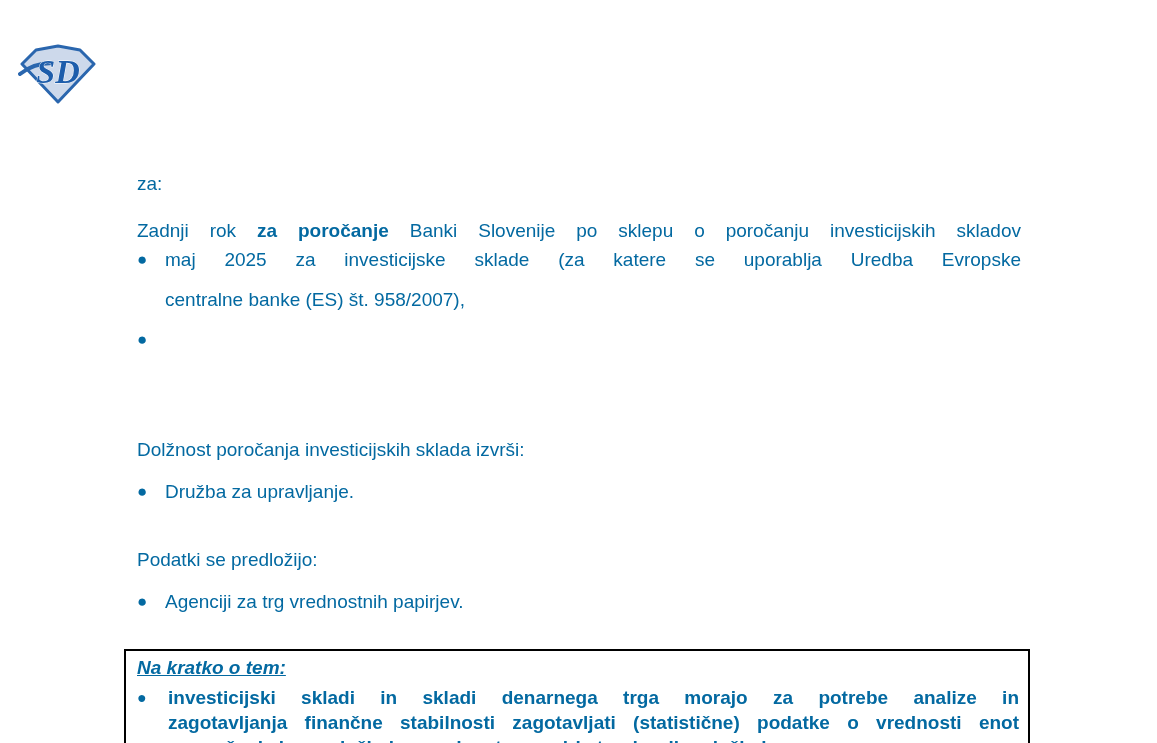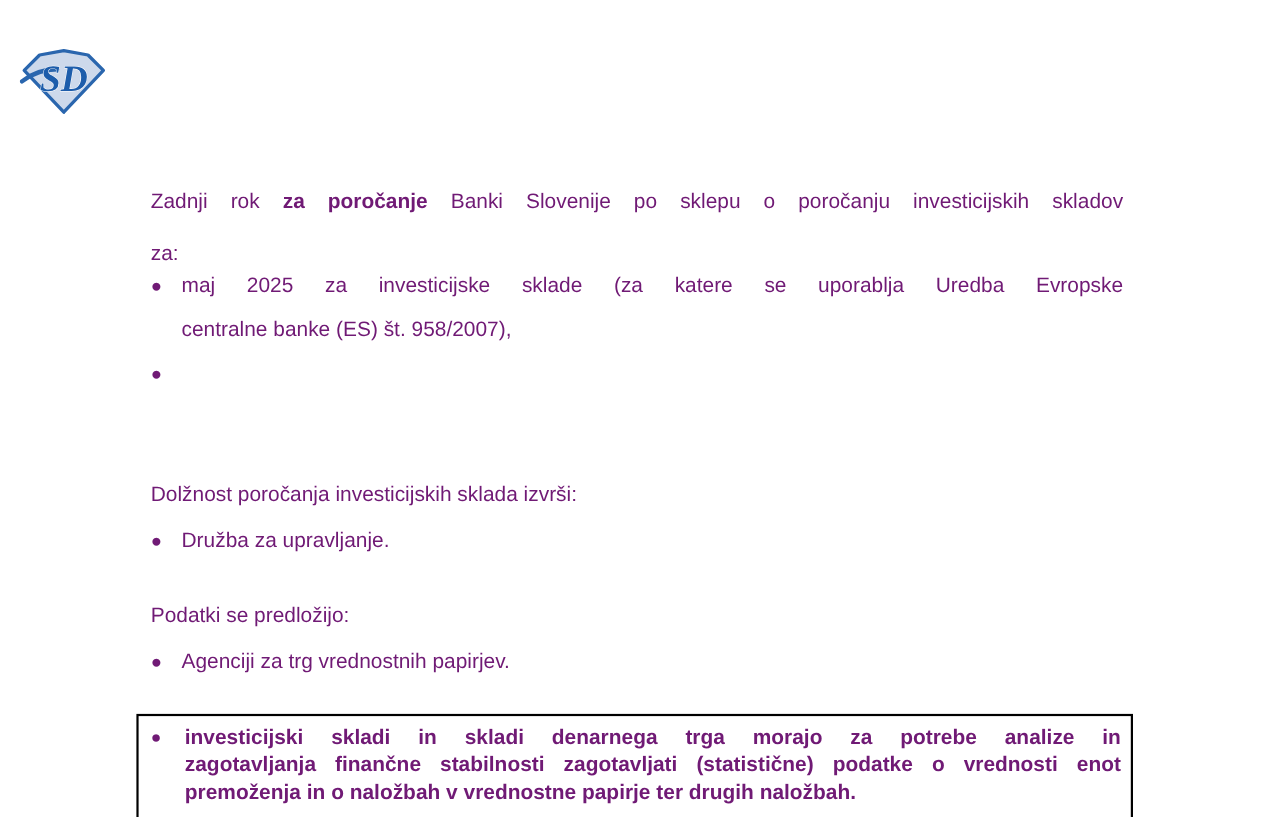--- a/index.html
+++ b/index.html
@@ -4,21 +4,21 @@
 <style>
   * { margin: 0; padding: 0; box-sizing: border-box; }
   html, body { background: #ffffff; }
   .page {
     position: relative;
     width: 1157px;
     height: 743px;
     background: #ffffff;
     overflow: hidden;
     font-family: "Liberation Sans", sans-serif;
-    color: #701a75;
+    color: #0369a1;
   }
   .logo-wrap {
     position: absolute;
     left: 18px;
     top: 44px;
     width: 80px;
     height: 60px;
   }
   .section {
     position: absolute;
@@ -80,22 +80,22 @@
 
   <div class="logo-wrap">
     <svg width="80" height="60" viewBox="0 0 80 60">
       <polygon points="40,2 18,6 4,20 40,58 76,20 62,6" fill="#cdd9eb" stroke="#2a66ae" stroke-width="3" stroke-linejoin="round"></polygon>
       <path d="M2,30 C12,22 24,19 34,19" fill="none" stroke="#2a66ae" stroke-width="4" stroke-linecap="round"></path>
       <text x="40" y="39" text-anchor="middle" font-family="Liberation Serif, serif" font-style="italic" font-weight="bold" font-size="34" fill="#1d5dab" stroke="#ffffff" stroke-width="0.8" paint-order="stroke">SD</text>
     </svg>
   </div>
 
   <div class="section" style="top:160px">
+    <div class="line intro-line">za:</div>
     <div class="line intro-line just"><span>Zadnji rok </span><b>za poročanje</b><span> Banki Slovenije po sklepu o poročanju investicijskih skladov</span></div>
-    <div class="line intro-line">za:</div>
   </div>
 
   <div class="section" style="top:240px">
     <div class="bitem">
       <div class="bmark">●</div>
       <div class="btext">
         <div class="line just">maj 2025 za investicijske sklade (za katere se uporablja Uredba Evropske</div>
         <div class="line">centralne banke (ES) št. 958/2007),</div>
       </div>
     </div>
@@ -120,20 +120,21 @@
     <div class="line">Podatki se predložijo:</div>
     <div class="bitem" style="margin-top:2px">
       <div class="bmark">●</div>
       <div class="btext">
         <div class="line">Agenciji za trg vrednostnih papirjev.</div>
       </div>
     </div>
   </div>
 
   <div class="info-box">
+    <span class="box-title">Na kratko o tem:</span>
     <div class="box-bullet">
       <div class="box-bmark">●</div>
       <div class="btext">
         <div class="box-line just">investicijski skladi in skladi denarnega trga morajo za potrebe analize in</div>
         <div class="box-line just">zagotavljanja finančne stabilnosti zagotavljati (statistične) podatke o vrednosti enot</div>
         <div class="box-line">premoženja in o naložbah v vrednostne papirje ter drugih naložbah.</div>
       </div>
     </div>
   </div>
 

